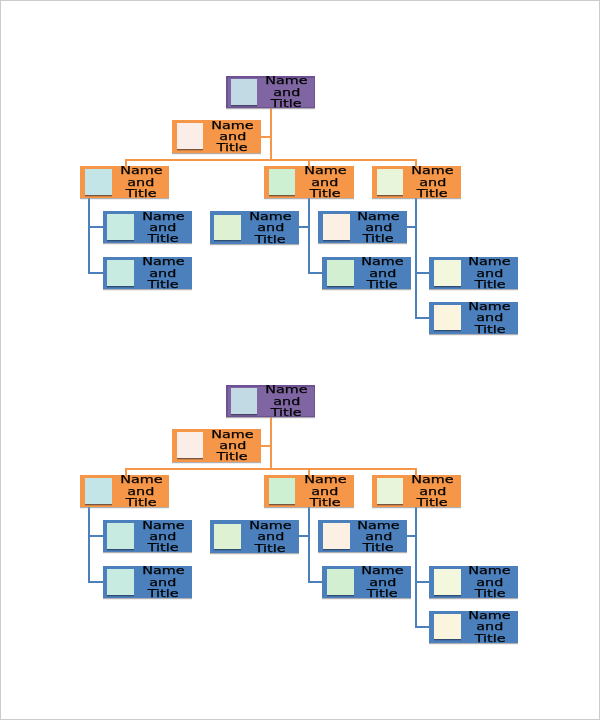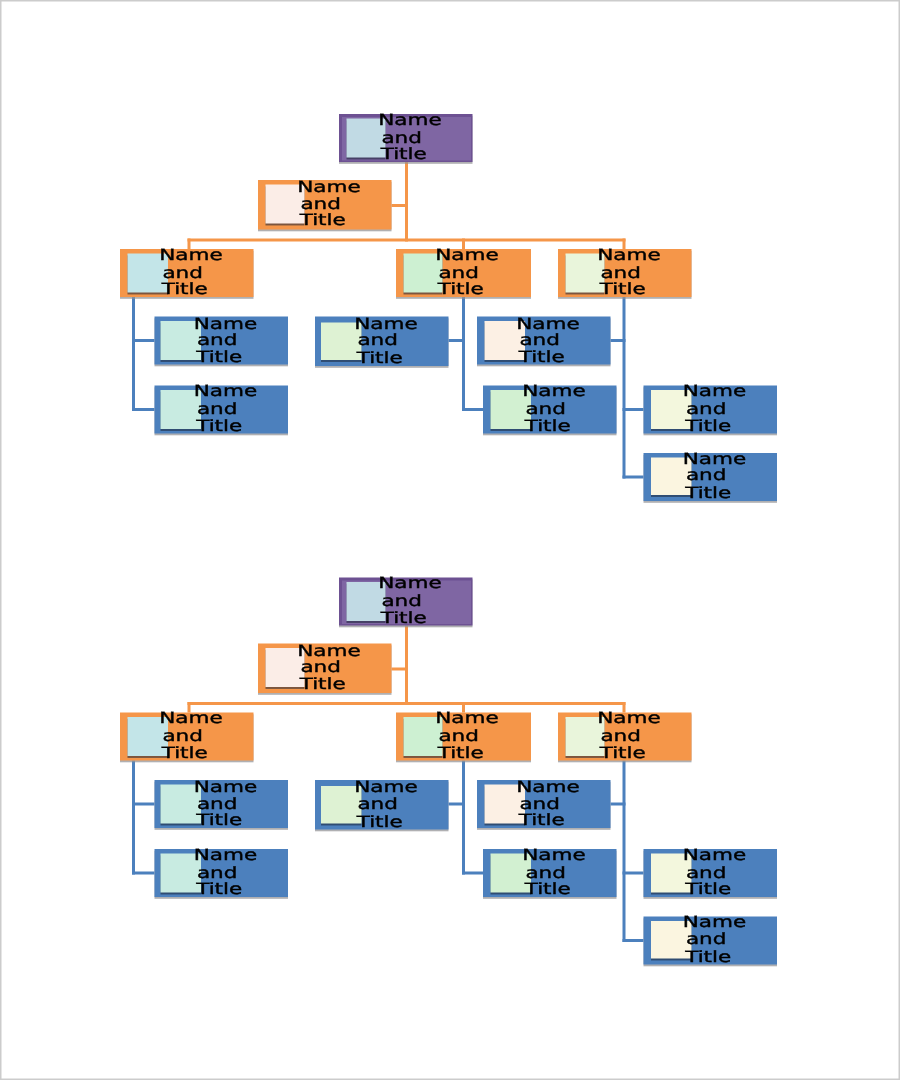--- a/index.html
+++ b/index.html
@@ -25,21 +25,21 @@
   .node>.fillinner{position:absolute;}
   .node>.ico{
     position:absolute;
     box-sizing:border-box;
     box-shadow:0 1.3px 0 0 rgba(24,32,52,0.55);
   }
   .node>.lbl{
     position:absolute;
     display:flex;
     flex-direction:column;
-    align-items:flex-start;
+    align-items:center;
     justify-content:center;
     color:#000000;
     font-weight:normal;
     font-size:10.4px;
     line-height:11.4px;
     white-space:nowrap;
     -webkit-text-stroke:0.25px #000000;
   }
   .node>.lbl>span{
     display:block;

